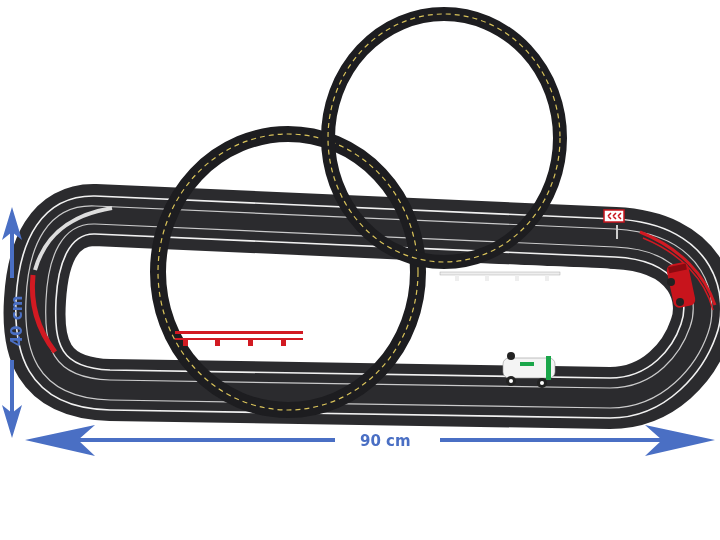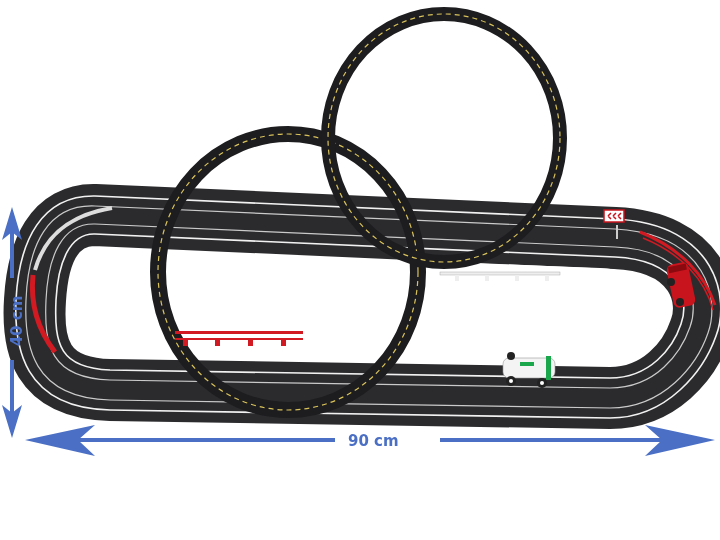--- a/index.html
+++ b/index.html
@@ -1,21 +1,21 @@
 <!DOCTYPE html>
 <html><head>
   <meta charset="utf-8">
   <style>
     html, body { margin: 0; padding: 0; background: #ffffff; }
     body { width: 720px; height: 540px; overflow: hidden; position: relative;
            font-family: "DejaVu Sans", sans-serif; }
     #scene { position: absolute; left: 0; top: 0; width: 720px; height: 540px; }
     .dim-label { position: absolute; color: #4a6fc4; font-weight: bold;
                  font-family: "DejaVu Sans", sans-serif; font-size: 15px; }
-    #width-label { left: 348px; top: 432px; }
+    #width-label { left: 360px; top: 432px; }
     #height-label { left: -8px; top: 312px; transform: rotate(-90deg); transform-origin: center; }
   </style>
 </head>
 <body>
 
 <svg id="scene" viewBox="0 0 720 540" xmlns="http://www.w3.org/2000/svg">
   <defs>
     <linearGradient id="trackGrad" x1="0" y1="0" x2="0" y2="1">
       <stop offset="0" stop-color="#3a3a3e"></stop>
       <stop offset="1" stop-color="#1f1f22"></stop>

